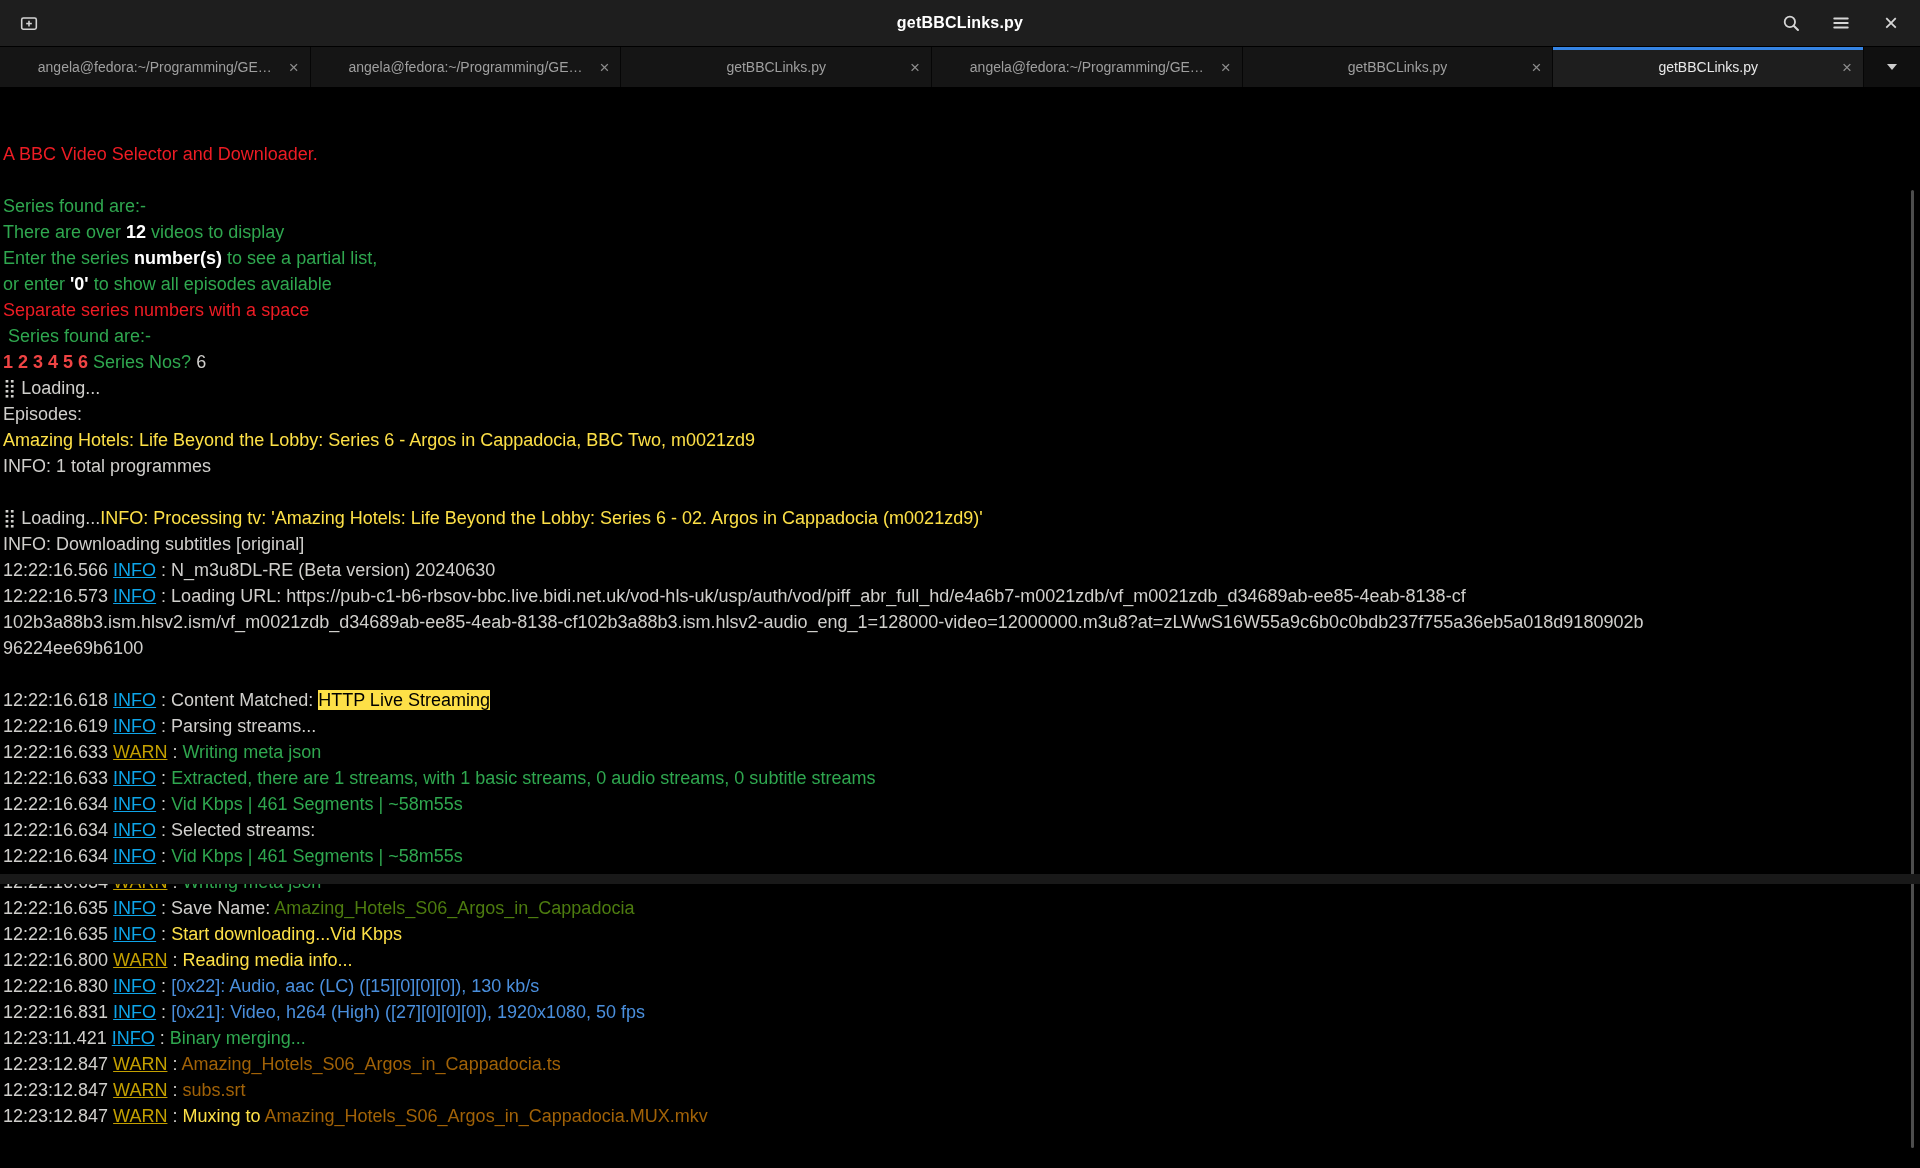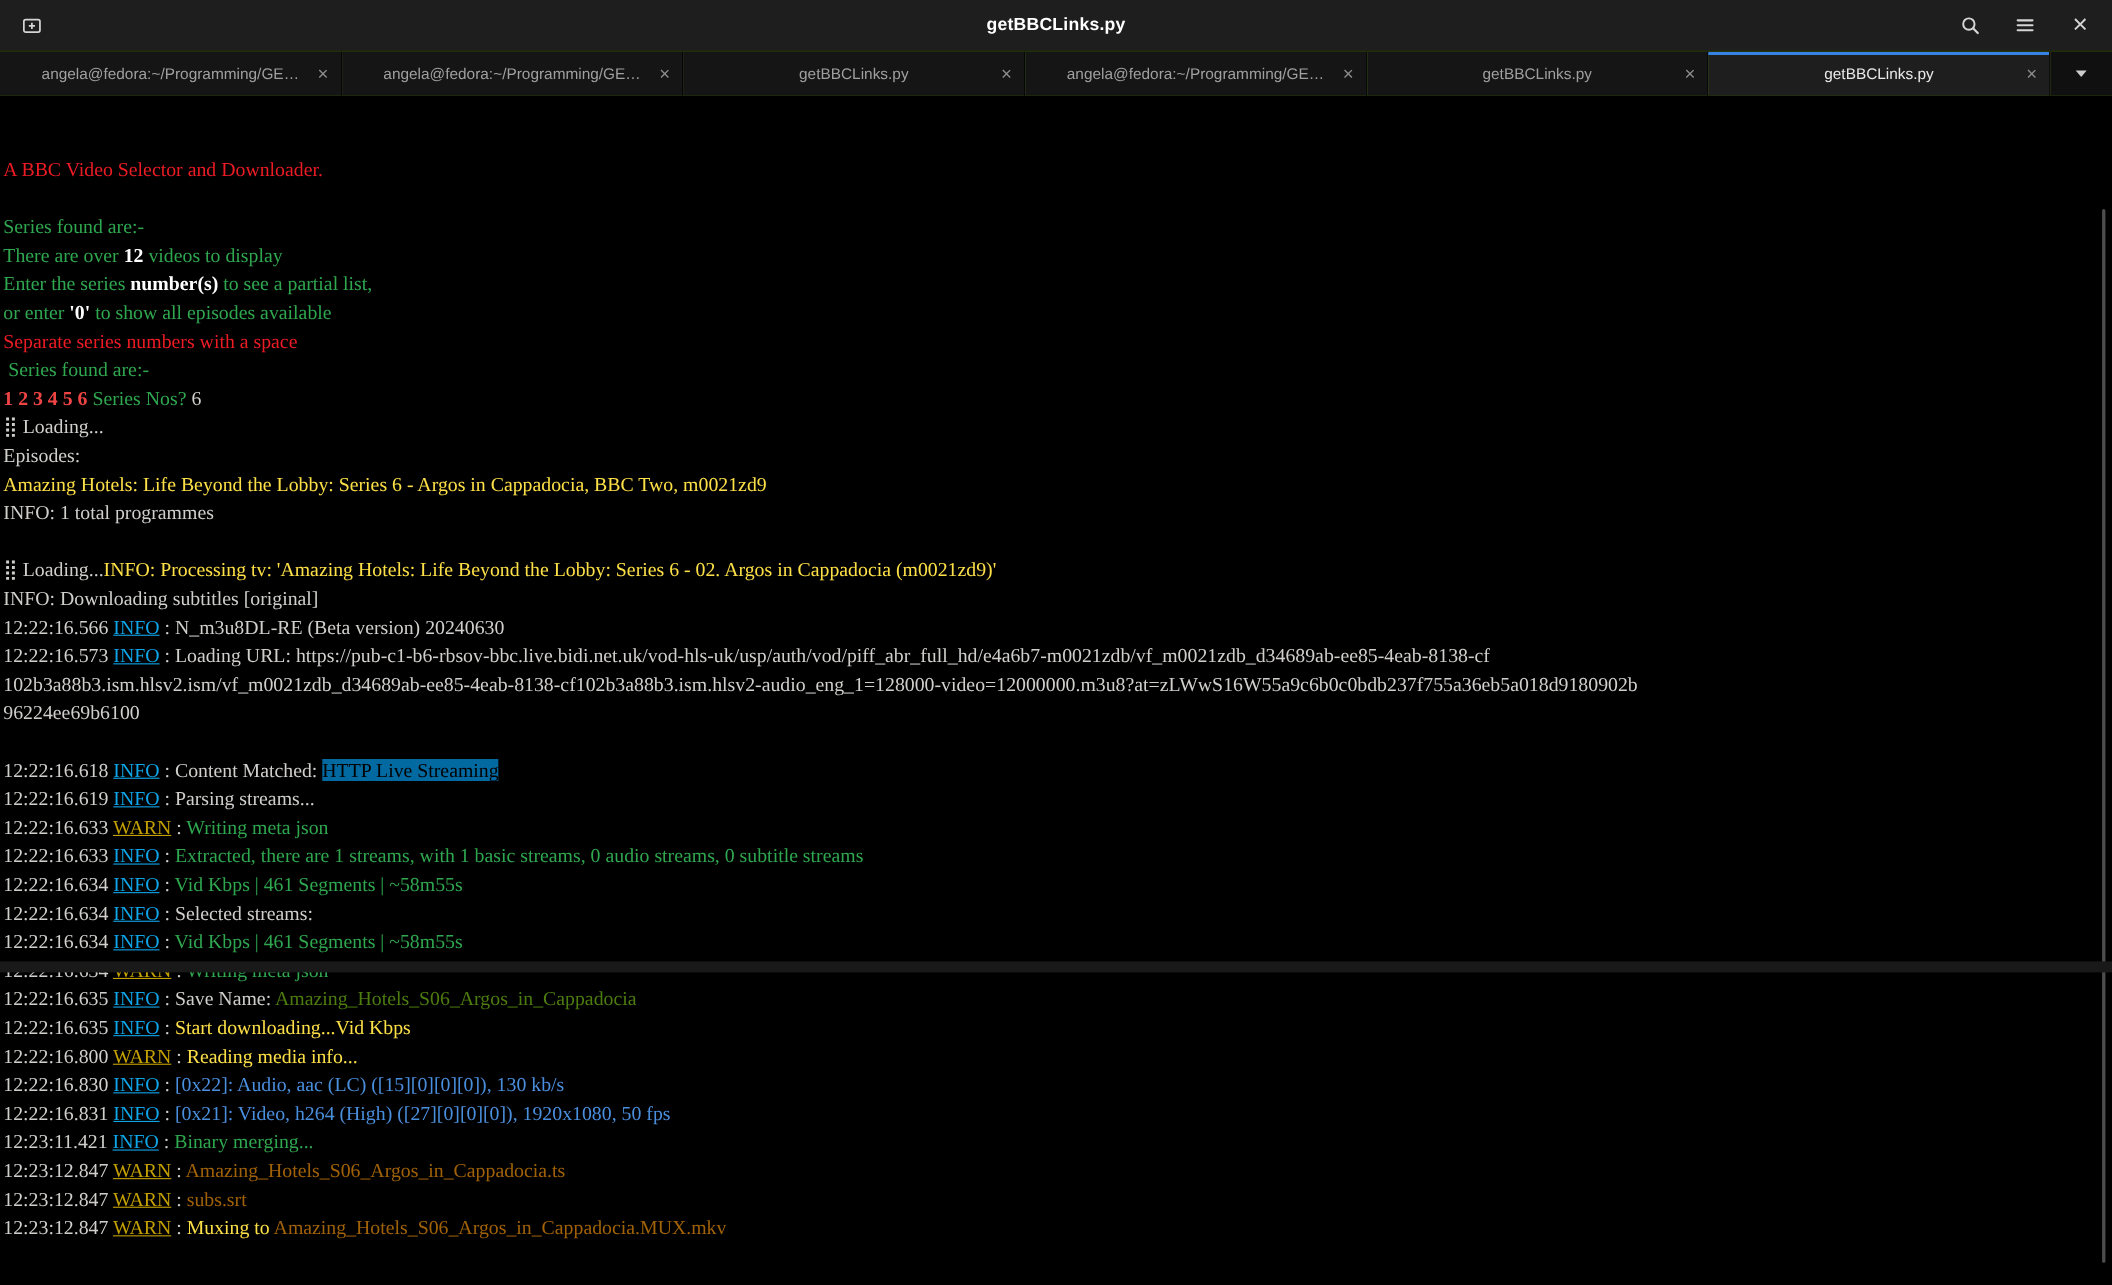--- a/index.html
+++ b/index.html
@@ -6,44 +6,44 @@
   .window{position:relative;width:1920px;height:884px;display:flex;flex-direction:column;background:#000;font-family:"Liberation Sans",sans-serif}
 
   
   .headerbar{height:46px;min-height:46px;background:#1e1e1e;display:flex;align-items:center;justify-content:space-between;position:relative;padding:0 12px}
   .win-title{position:absolute;left:50%;transform:translateX(-50%);color:#ffffff;font-size:16px;font-weight:700;letter-spacing:.2px;white-space:nowrap}
   .hb-left,.hb-right{display:flex;align-items:center;gap:16px;z-index:1}
   .icon-btn{width:34px;height:34px;display:flex;align-items:center;justify-content:center;background:none;border:none;color:#d6d6d6;font-size:20px;cursor:pointer;padding:0}
   .icon-btn svg{display:block}
 
   
-  .tabbar{height:40px;min-height:40px;background:#84cc16;display:flex;border-top:1px solid #000}
+  .tabbar{height:40px;min-height:40px;background:#fca5a5;display:flex;border-top:1px solid #000}
   .tabs{flex:1;display:flex}
   .tab{flex:1;position:relative;display:flex;align-items:center;justify-content:center;background:#151515;border-right:1px solid #060606;color:#9f9f9f;font-size:14px;cursor:pointer;overflow:hidden}
   .tab.active{background:#1e1e1e;color:#e9e9e9;box-shadow:inset 0 3px 0 #3584e4}
   .tab-label{max-width:250px;white-space:nowrap;overflow:hidden}
   .tab-close{position:absolute;right:11px;top:50%;transform:translateY(-50%);color:#8d8d8d;font-size:17px;line-height:1}
   .tab-overflow{width:56px;display:flex;align-items:center;justify-content:center;background:#101010;cursor:pointer}
   .caret{width:0;height:0;border-left:5px solid transparent;border-right:5px solid transparent;border-top:6px solid #cccccc}
 
   
-  .terminal{flex:1;position:relative;background:#000;padding:54px 0 0 3px;font-family:Liberation Serif, serif;font-size:18px;line-height:26px;white-space:pre;color:#d0cfcc}
+  .terminal{flex:1;position:relative;background:#000;padding:54px 0 0 3px;font-family:Liberation Sans, sans-serif;font-size:18px;line-height:26px;white-space:pre;color:#d0cfcc}
   .line{height:26px}
   .seg-d{color:#d0cfcc}
   .seg-r{color:#ed1c24}
   .seg-g{color:#2fa74f}
   .seg-y{color:#fde047}
   .seg-b{color:#4a8fdd}
   .seg-c{color:#4d7c0f}
   .seg-gy{color:#a16207}
   .seg-mb{color:#ef4444;font-weight:bold}
   .seg-bw{color:#ffffff;font-weight:bold}
   .seg-info{color:#0ea5e9;text-decoration:underline}
   .seg-warn{color:#c4a000;text-decoration:underline}
-  .seg-hl{background:#0369a1;color:#000000}
+  .seg-hl{background:#fde047;color:#000000}
 
   
   .scrollbar-thumb{position:absolute;right:6px;top:190px;width:3px;height:958px;background:#5a5a5a;border-radius:2px;opacity:.85}
   .bottom-edge{position:absolute;left:0;right:0;bottom:0;height:10px;background:#191919}
 </style>
 </head>
 <body>
 
 <div class="window">
 

